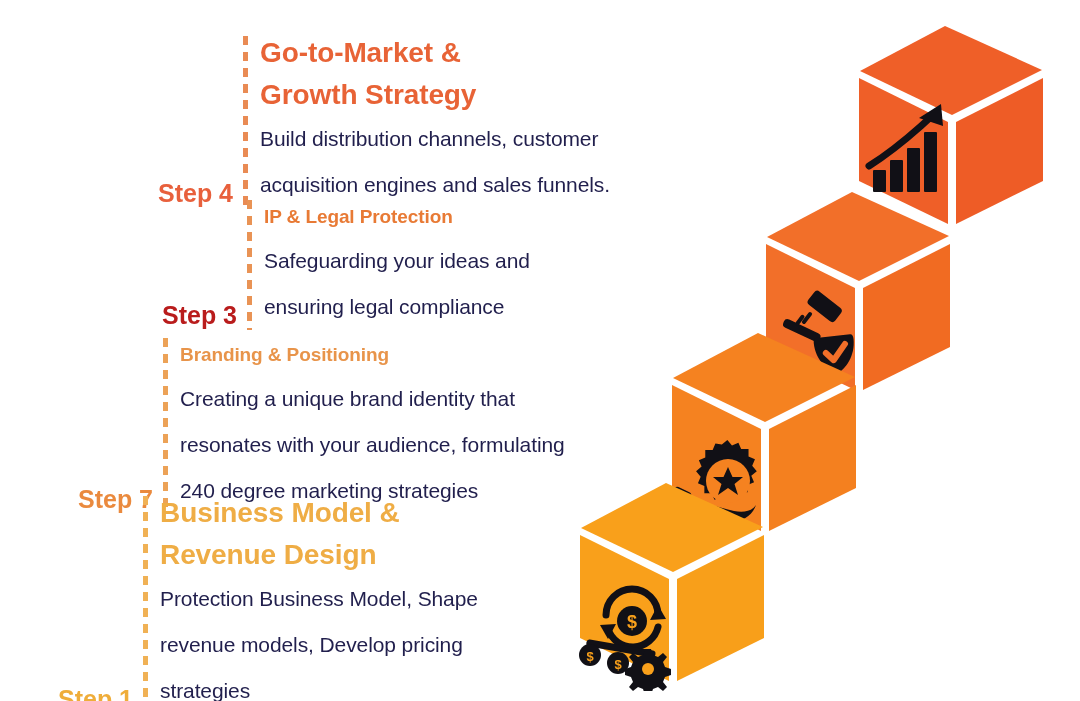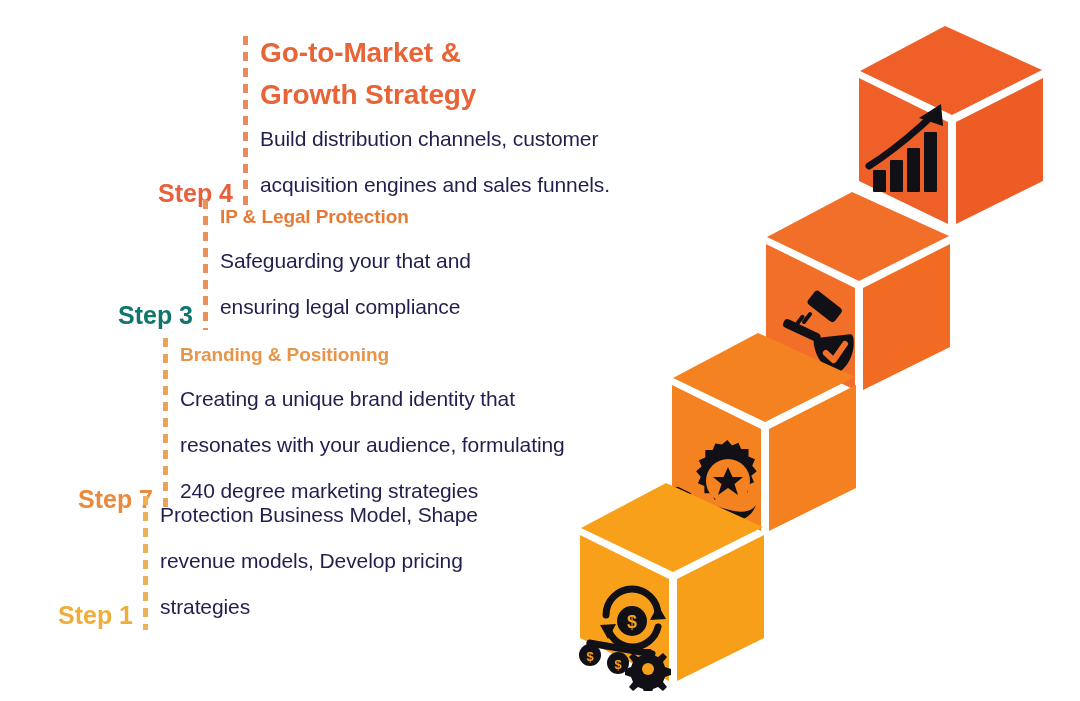--- a/index.html
+++ b/index.html
@@ -189,43 +189,45 @@
     <div class="divider" style="color:#e98b54;"></div>
     <div class="step-body">
       <div class="step-title" style="color:#e86336;">Go-to-Market &amp;
 Growth Strategy</div>
       <div class="step-desc">Build distribution channels, customer
 acquisition engines and sales funnels.</div>
     </div>
   </div>
 
   <div class="step-block" id="step3">
-    <div class="step-label" style="color:#0f766e;">Step 3</div>
+    <div class="step-label" style="color:#b91c1c;margin-left:44px;">Step 3</div>
     <div class="divider" style="color:#e99355;"></div>
     <div class="step-body">
       <div class="step-title" style="color:#e87a35;">IP &amp; Legal Protection</div>
-      <div class="step-desc">Safeguarding your that and
+      <div class="step-desc">Safeguarding your ideas and
 ensuring legal compliance</div>
     </div>
   </div>
 
   <div class="step-block" id="step2">
     <div class="step-label" style="color:#ea8a3e;">Step 7</div>
     <div class="divider" style="color:#eca257;"></div>
     <div class="step-body">
       <div class="step-title" style="color:#e8944a;">Branding &amp; Positioning</div>
       <div class="step-desc">Creating a unique brand identity that
 resonates with your audience, formulating
 240 degree marketing strategies</div>
     </div>
   </div>
 
   <div class="step-block" id="step1">
     <div class="step-label" style="color:#efad3a;">Step 1</div>
     <div class="divider" style="color:#f0b155;"></div>
     <div class="step-body">
+      <div class="step-title" style="color:#efad45;">Business Model &amp;
+Revenue Design</div>
       <div class="step-desc">Protection Business Model, Shape
 revenue models, Develop pricing
 strategies</div>
     </div>
   </div>
 
 </div>
 
 </body></html>

